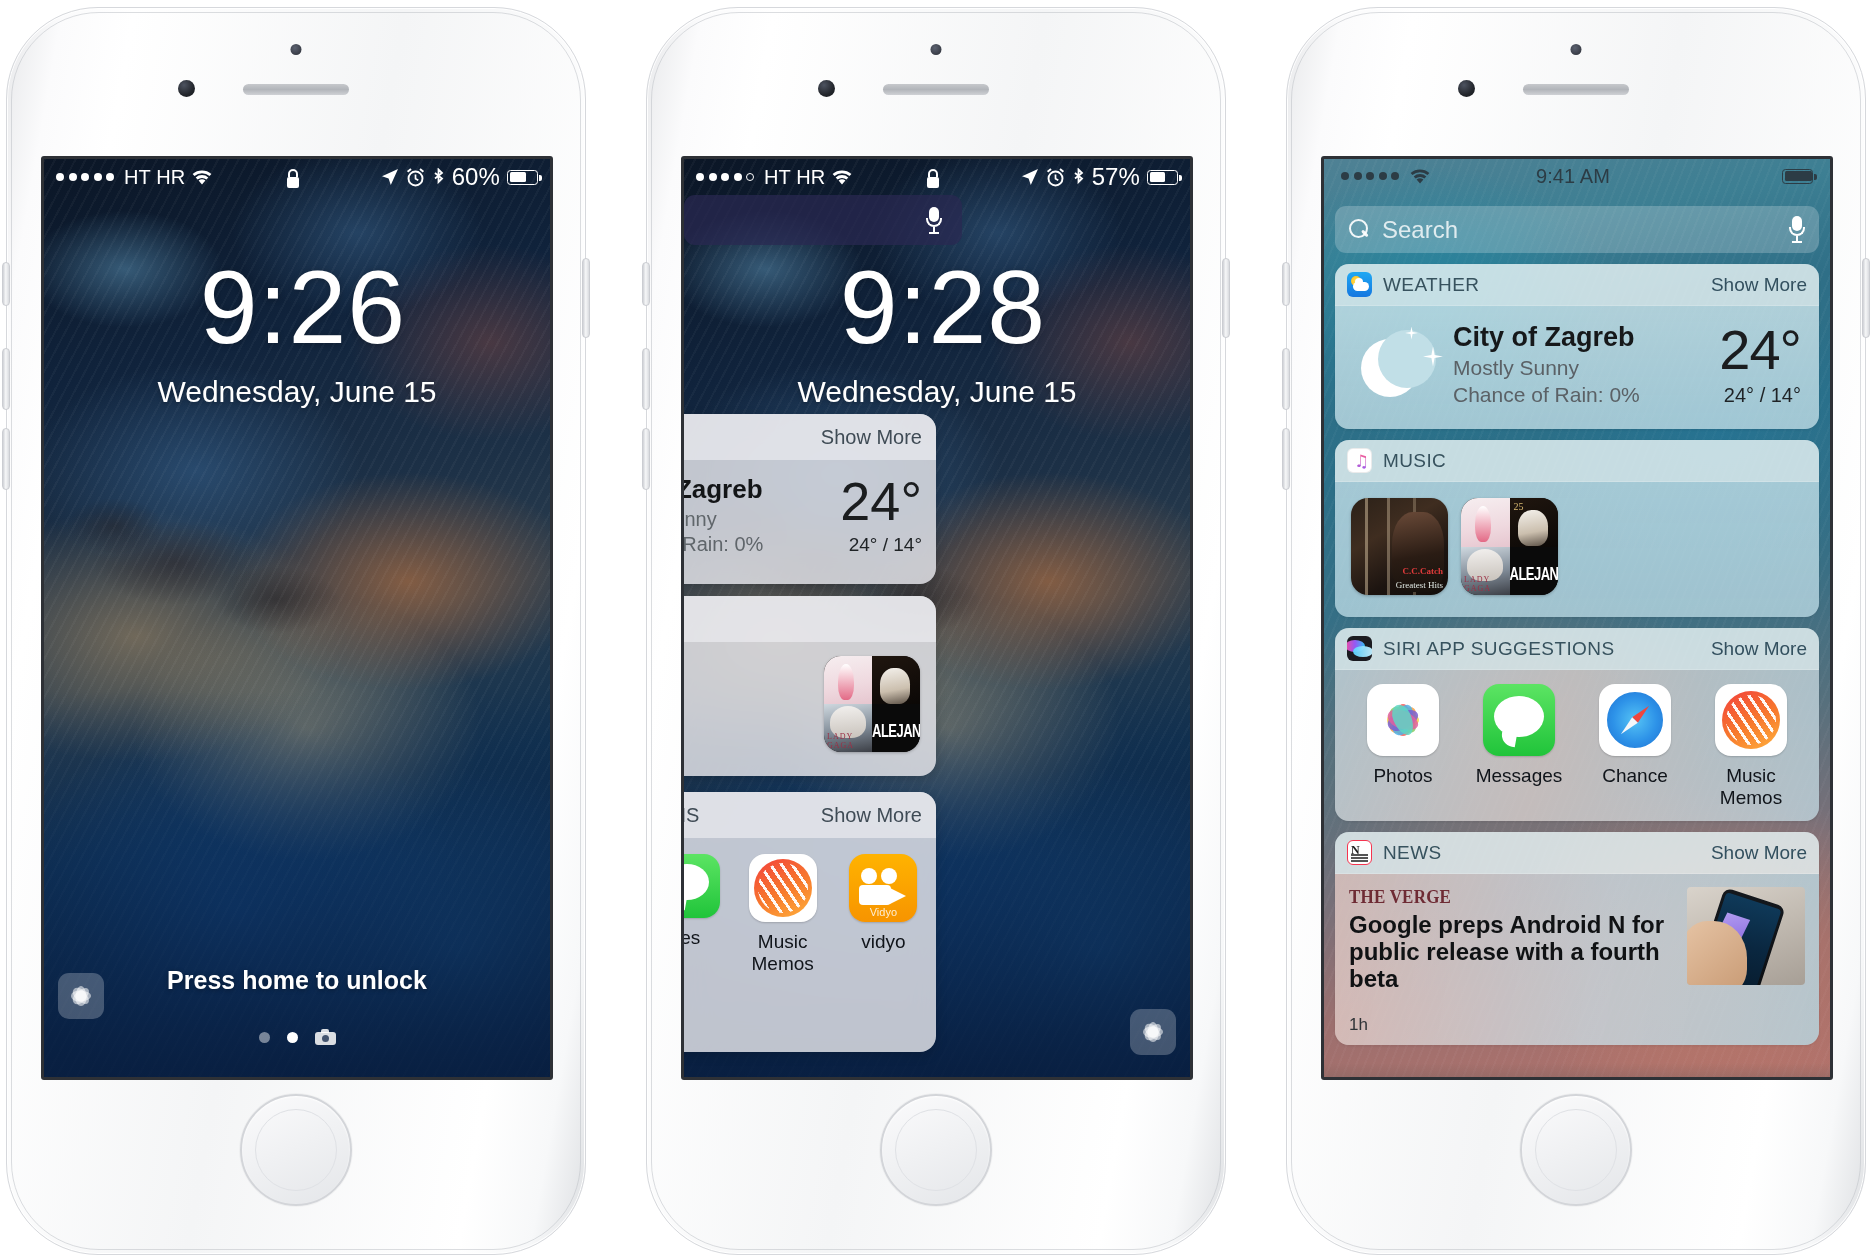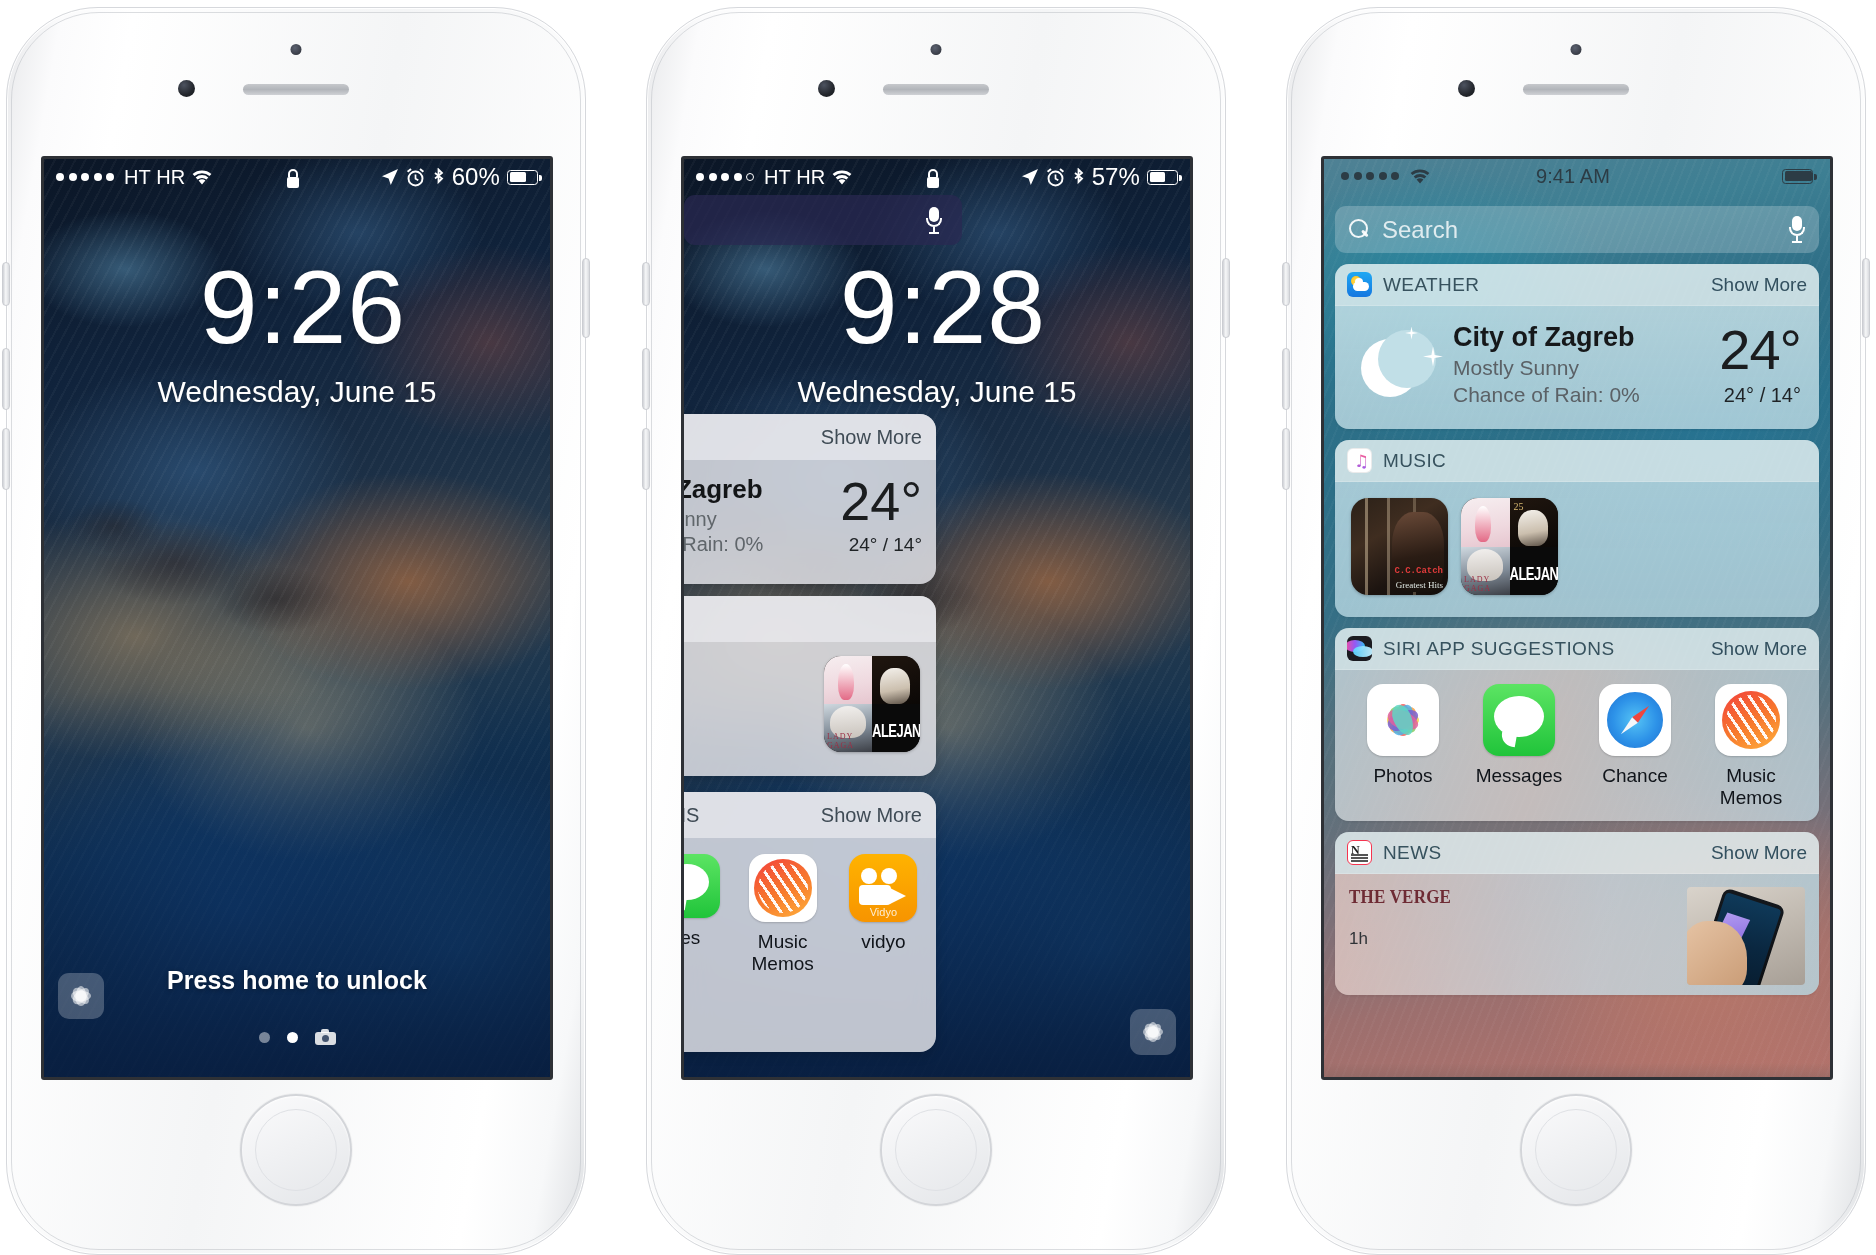--- a/index.html
+++ b/index.html
@@ -385,21 +385,21 @@
     content:""; position:absolute; left:14px; top:0; bottom:0; width:3px;
     background:rgba(200,180,150,.55);
     box-shadow: 22px 0 0 rgba(200,180,150,.45), 48px 0 0 rgba(190,170,140,.35);
   }
   .album.a1::after{
     content:""; position:absolute; right:4px; top:14px; width:52px; height:80px;
     border-radius:40% 40% 30% 30%;
     background: linear-gradient(170deg,#6a4a38,#2a1c14 55%,#15100c);
   }
   .a1-t1 { position:absolute; right:5px; bottom:19px; font-size:9px; color:#e03b3b;
-    font-family:Liberation Mono, monospace; font-weight:bold; z-index:3; }
+    font-family:Liberation Serif, serif; font-weight:bold; z-index:3; }
   .a1-t2 { position:absolute; right:5px; bottom:5px; font-size:9px; color:#dfe7e2;
     font-family:"Liberation Serif", serif; z-index:3; }
   .album.a2 { background:#111; }
   .q { position:absolute; width:50%; height:50%; overflow:hidden; }
   .q.q1 { left:0; top:0; background: linear-gradient(170deg,#f6eef0,#efd9df 60%,#e6c6cf); }
   .q.q1::after{ content:""; position:absolute; left:14px; top:8px; width:16px; height:36px;
     border-radius:50% 50% 40% 40%; background: linear-gradient(180deg,#fff,#e36a86); }
   .q.q2 { left:50%; top:0; background: linear-gradient(160deg,#20160f,#0b0806); }
   .q.q2::after{ content:""; position:absolute; left:8px; top:12px; width:30px; height:36px;
     border-radius:45% 45% 35% 35%; background: linear-gradient(170deg,#f4f1ec,#cbbfae 60%,#5d5247); }
@@ -909,20 +909,21 @@
               <span class="ln" style="top:13px"></span>
               <span class="ln" style="top:16px"></span>
               <span class="ln" style="top:19px"></span>
             </span>
             <span class="w-title">NEWS</span>
             <span class="w-more">Show More</span>
           </div>
           <div class="w-body news-body">
             <div class="news-text">
               <div class="news-source">THE VERGE</div>
+              <div class="news-head">Google preps Android N for public release with a fourth beta</div>
               <div class="news-time">1h</div>
             </div>
             <div class="news-thumb">
               <span class="dev"></span>
               <span class="shape"></span>
               <span class="hand"></span>
             </div>
           </div>
         </div>
 

